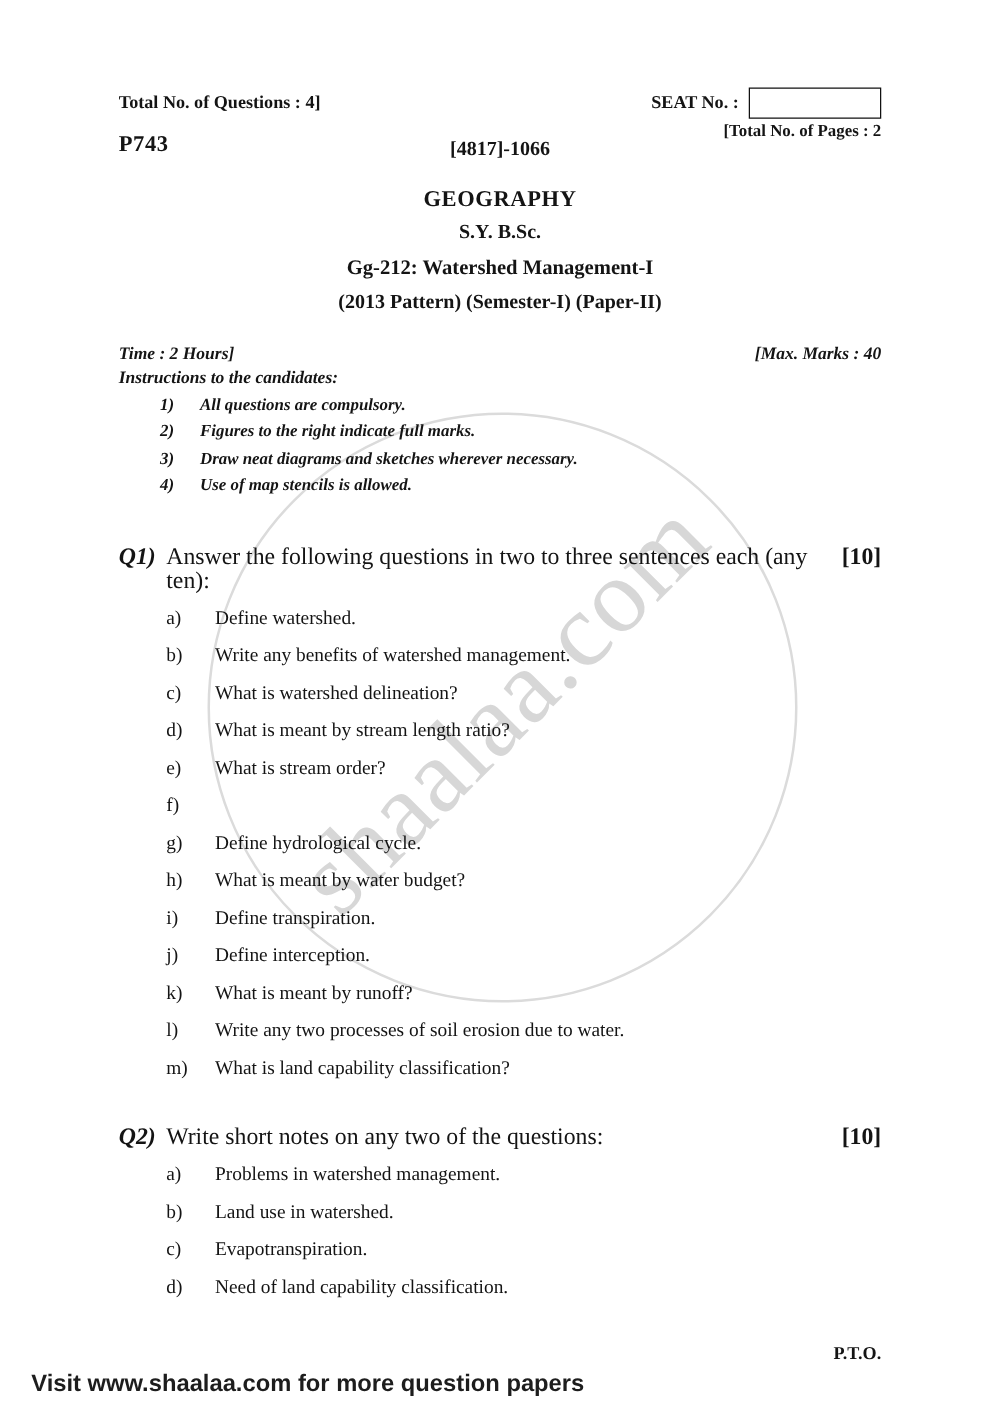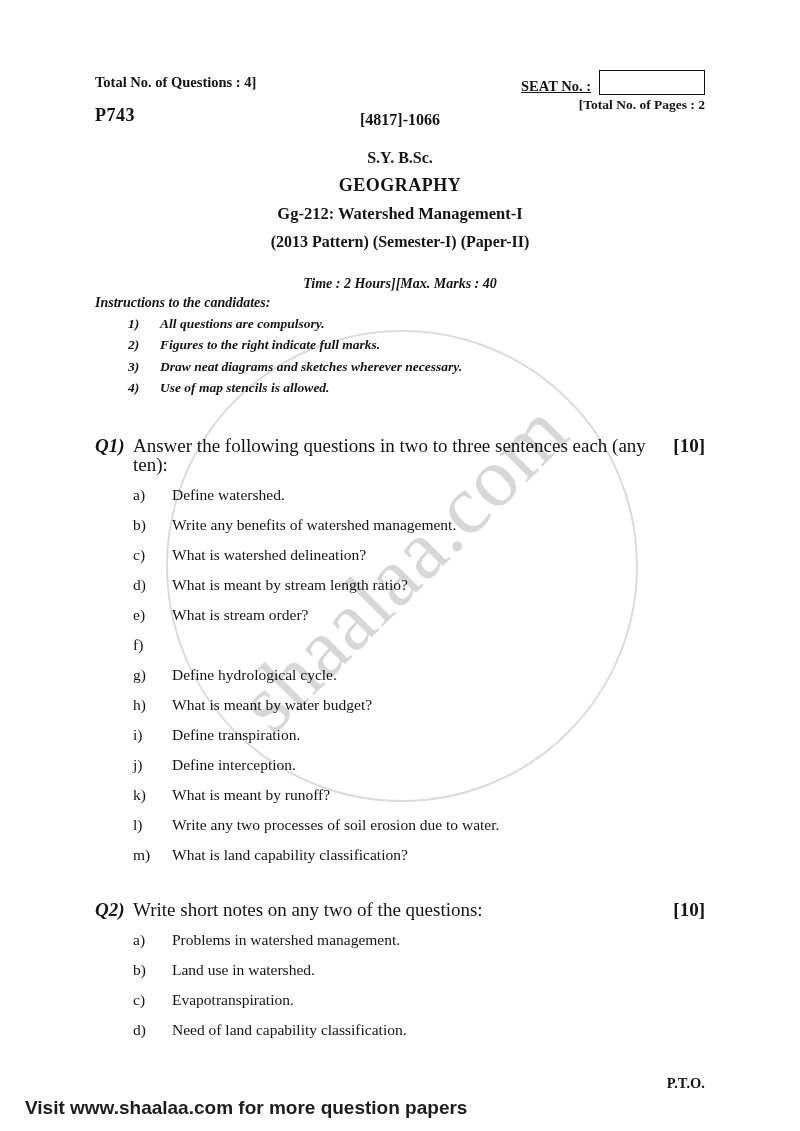--- a/index.html
+++ b/index.html
@@ -24,36 +24,36 @@
     display: flex; align-items: center; justify-content: center;
     transform: rotate(-45deg);
     font-size: 84px; color: #d7d7d7; letter-spacing: 1px;
     white-space: nowrap;
   }
 
   .content { position: relative; z-index: 1; padding: 70px 95px 0 95px; }
 
   .row-top { display: flex; justify-content: space-between; align-items: flex-start; }
   .tq { font-size: 14.5px; padding-top: 4px; }
-  .seat-group { display: flex; align-items: flex-end; gap: 8px; text-decoration: underline; }
+  .seat-group { display: flex; align-items: center; gap: 8px; }
   .seat-label { font-size: 14.5px; }
   .seat-box { display: inline-block; width: 104px; height: 23px; border: 1.5px solid #111; background: #fff; }
 
   .row-code { position: relative; height: 48px; }
   .paper-id   { position: absolute; left: 0; top: 10px; font-size: 18px; letter-spacing: 0.5px; }
   .exam-code  { position: absolute; left: 0; right: 0; top: 16px; text-align: center; font-size: 16px; }
   .total-pages{ position: absolute; right: 0; top: 2px; font-size: 13.5px; }
 
   .title-block { text-align: center; margin-top: 2px; }
   .t1 { font-size: 16px;   line-height: 26px; }
   .t2 { font-size: 18px;   line-height: 28px; letter-spacing: 0.5px; }
   .t3 { font-size: 16.5px; line-height: 29px; }
   .t4 { font-size: 16px;   line-height: 28px; }
 
-  .meta-row { display: flex; justify-content: center; margin-top: 20px; font-size: 14px; }
+  .meta-row { display: flex; justify-content: space-between; margin-top: 20px; font-size: 14px; }
   .ins-title { font-size: 14px; margin-top: 3px; }
   .ins-list { margin-top: 2px; }
   .ins-row { display: flex; margin-left: 33px; font-size: 13.5px; font-weight: bold; font-style: italic; line-height: 21.3px; }
   .ins-num { flex: 0 0 32px; }
 
   .q-section { margin-top: 38px; }
   .q-block { margin-bottom: 36px; }
   .q-head { display: flex; align-items: baseline; font-size: 19px; line-height: 19px; }
   .q-num  { flex: 0 0 38px; font-weight: bold; font-style: italic; }
   .q-text { flex: 1; }
@@ -89,22 +89,22 @@
       </div>
     </div>
 
     <div class="row-code">
       <div class="b paper-id">P743</div>
       <div class="b exam-code">[4817]-1066</div>
       <div class="b total-pages">[Total No. of Pages : 2</div>
     </div>
 
     <div class="title-block">
+      <div class="b t2">GEOGRAPHY</div>
       <div class="b t1">S.Y. B.Sc.</div>
-      <div class="b t2">GEOGRAPHY</div>
       <div class="b t3">Gg-212: Watershed Management-I</div>
       <div class="b t4">(2013 Pattern) (Semester-I) (Paper-II)</div>
     </div>
 
     <div class="meta-row">
       <div class="bi">Time : 2 Hours]</div>
       <div class="bi">[Max. Marks : 40</div>
     </div>
 
     <div class="bi ins-title">Instructions to the candidates:</div>

